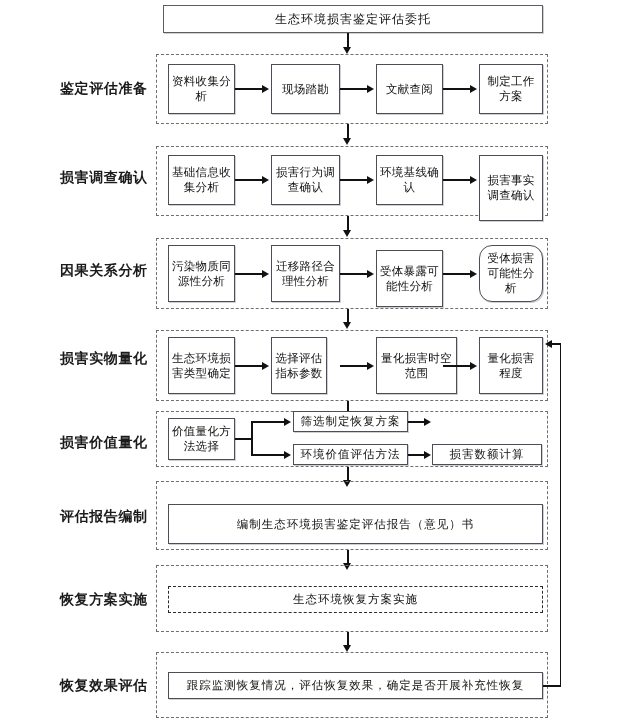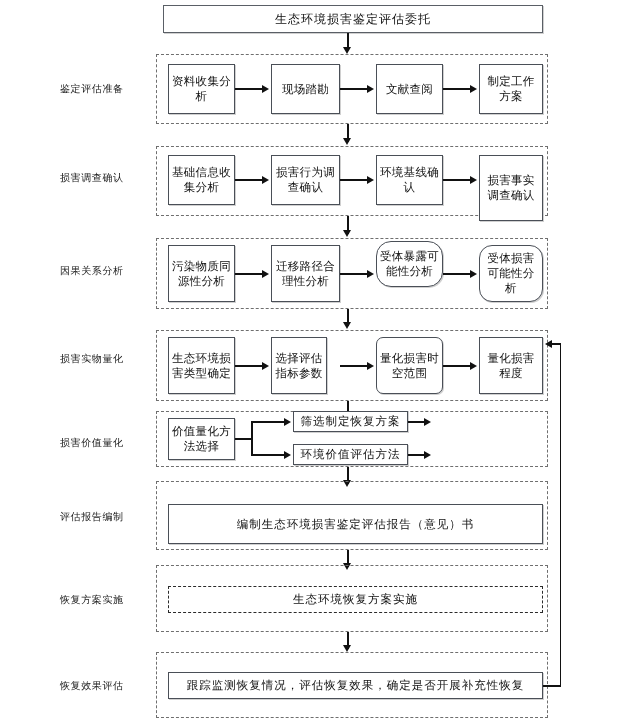--- a/index.html
+++ b/index.html
@@ -18,25 +18,26 @@
     overflow: hidden;
   }
 
   
   .stage-label {
     position: absolute;
     box-sizing: border-box;
     display: flex;
     align-items: center;
     justify-content: flex-start;
-    font-size: 10px;
+    font-size: 14px;
     color: #1b1b1b;
     letter-spacing: 0.6px;
     white-space: nowrap;
     font-family: "DejaVu Sans", "Liberation Sans", sans-serif;
+    font-weight: bold;
   }
 
   
   .group {
     position: absolute;
     box-sizing: border-box;
     border: 1.3px dashed #6f6f6f;
     background: transparent;
   }
 
@@ -160,41 +161,41 @@
   <div class="group" style="left:156px; top:238px; width:392px; height:71px;"></div>
 
   <div class="node" style="left:168px; top:245px; width:67px; height:57px;">污染物质同源性分析</div>
   <div class="h-line" style="left:235px; top:273px; width:28px;"></div>
   <div class="arrow-right" style="left:262px; top:269.5px;"></div>
 
   <div class="node" style="left:271px; top:245px; width:69px; height:57px;">迁移路径合理性分析</div>
   <div class="h-line" style="left:340px; top:273px; width:28px;"></div>
   <div class="arrow-right" style="left:367px; top:269.5px;"></div>
 
-  <div class="node" style="left:376px; top:241px; width:67px; height:46px;border-radius:15px;">受体暴露可能性分析</div>
+  <div class="node" style="left:376px; top:250px; width:67px; height:57px;">受体暴露可能性分析</div>
   <div class="h-line" style="left:443px; top:273px; width:28px;"></div>
   <div class="arrow-right" style="left:470px; top:269.5px;"></div>
 
   <div class="node" style="left:479px; top:245px; width:64px; height:57px;border-radius:13px;">受体损害可能性分析</div>
 
   <div class="v-line" style="left:347px; top:309px; height:17px;"></div>
   <div class="arrow-down" style="left:343px; top:322px;"></div>
 
   <div class="stage-label" style="left:60px; top:348px; width:96px; height:22px;">损害实物量化</div>
   <div class="group" style="left:156px; top:330px; width:392px; height:71px;"></div>
 
   <div class="node" style="left:168px; top:337px; width:67px; height:57px;">生态环境损害类型确定</div>
   <div class="h-line" style="left:235px; top:365px; width:28px;"></div>
   <div class="arrow-right" style="left:262px; top:361.5px;"></div>
 
   <div class="node" style="left:271px; top:337px; width:56px; height:57px;">选择评估指标参数</div>
   <div class="h-line" style="left:340px; top:365px; width:28px;"></div>
   <div class="arrow-right" style="left:367px; top:361.5px;"></div>
 
-  <div class="node" style="left:376px; top:337px; width:67px; height:57px;border-radius:7px;">量化损害时空范围</div>
+  <div class="node" style="left:376px; top:337px; width:81px; height:57px;">量化损害时空范围</div>
   <div class="h-line" style="left:443px; top:365px; width:28px;"></div>
   <div class="arrow-right" style="left:470px; top:361.5px;"></div>
 
   <div class="node" style="left:479px; top:337px; width:64px; height:57px;">量化损害程度</div>
 
   <div class="v-line" style="left:347px; top:401px; height:17px;"></div>
   <div class="arrow-down" style="left:343px; top:414px;"></div>
 
   <div class="stage-label" style="left:60px; top:432px; width:96px; height:22px;">损害价值量化</div>
   <div class="group" style="left:156px; top:411px; width:392px; height:56px;"></div>
@@ -208,20 +209,21 @@
   <div class="h-line" style="left:251px; top:454px; width:34px;"></div>
   <div class="arrow-right" style="left:284px; top:450.5px;"></div>
 
   <div class="node wide" style="left:293px; top:411px; width:115px; height:21px;">筛选制定恢复方案</div>
   <div class="h-line" style="left:408px; top:421px; width:17px;"></div>
   <div class="arrow-right" style="left:424px; top:417.5px;"></div>
 
   <div class="node wide" style="left:293px; top:444px; width:115px; height:21px;">环境价值评估方法</div>
   <div class="h-line" style="left:408px; top:454px; width:17px;"></div>
   <div class="arrow-right" style="left:424px; top:450.5px;"></div>
+  <div class="node wide" style="left:432px; top:444px; width:110px; height:21px;">损害数额计算</div>
 
   <div class="v-line" style="left:347px; top:467px; height:17px;"></div>
   <div class="arrow-down" style="left:343px; top:480px;"></div>
 
   <div class="stage-label" style="left:60px; top:506px; width:96px; height:22px;">评估报告编制</div>
   <div class="group" style="left:156px; top:481px; width:392px; height:69px;"></div>
   <div class="node wide" style="left:168px; top:504px; width:375px; height:40px;">编制生态环境损害鉴定评估报告（意见）书</div>
 
   <div class="v-line" style="left:347px; top:550px; height:17px;"></div>
   <div class="arrow-down" style="left:343px; top:563px;"></div>

